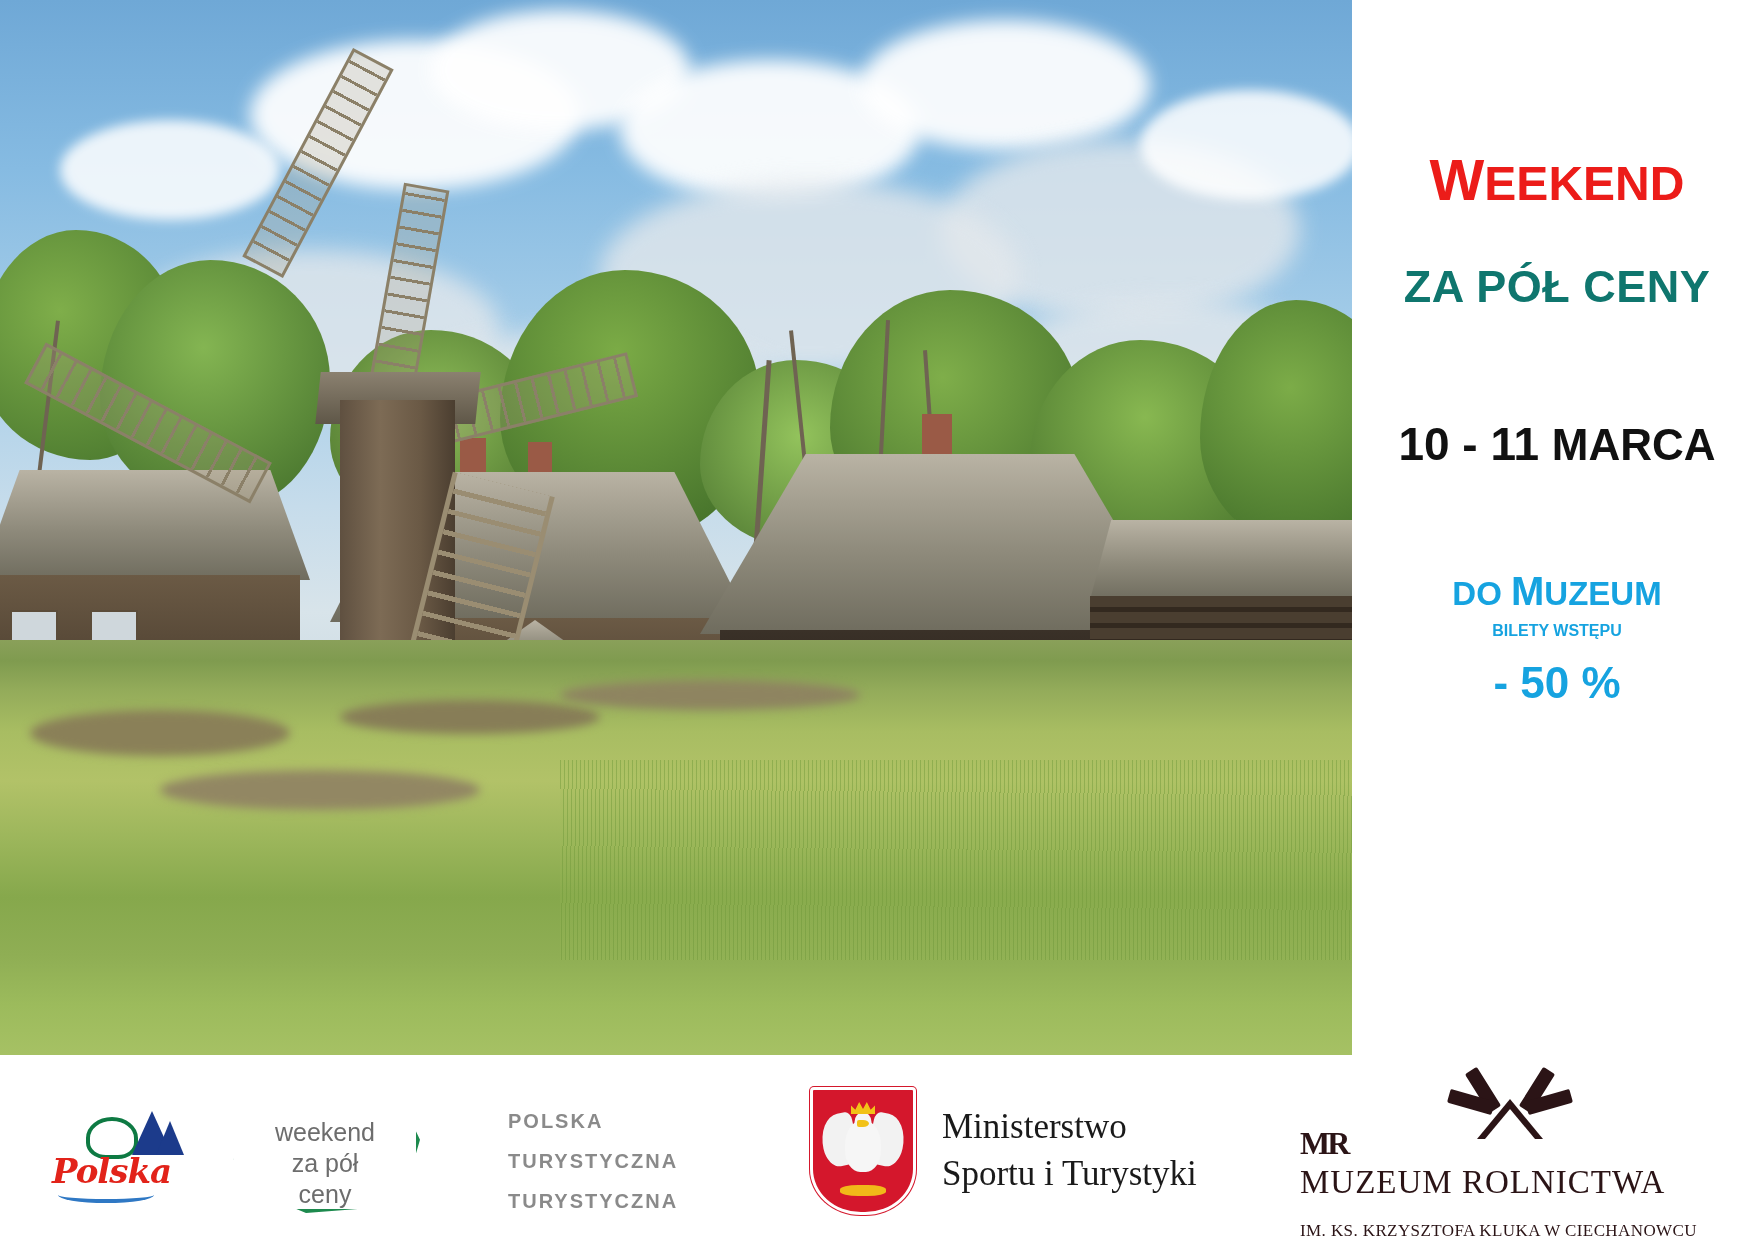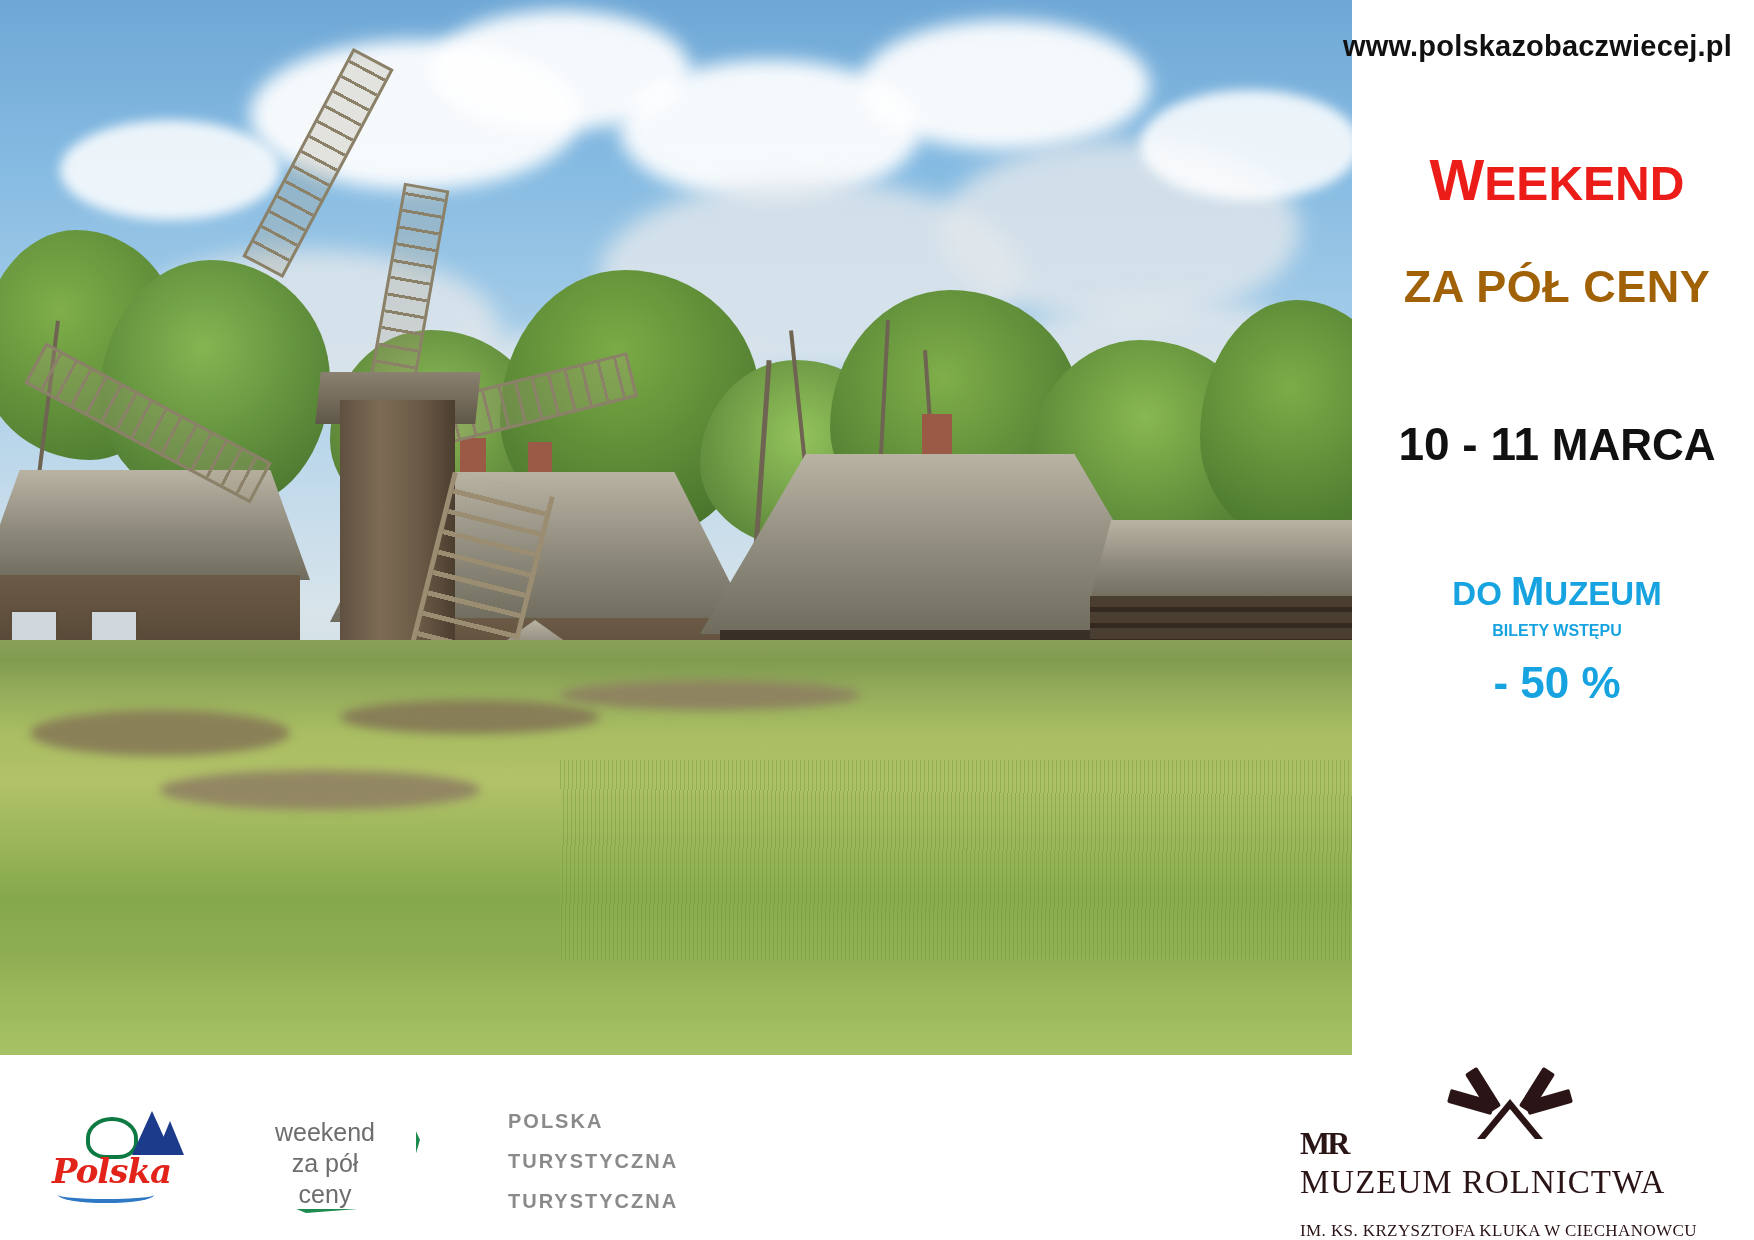--- a/index.html
+++ b/index.html
@@ -49,21 +49,21 @@
           transform:rotate(14deg);
           background:repeating-linear-gradient(180deg,transparent 0 16px,#9a8d72 16px 21px);
           border-left:5px solid #9a8d72;border-right:5px solid #9a8d72;}
 
   
   .url{position:absolute;right:22px;top:30px;font-size:29px;font-weight:bold;color:#111;letter-spacing:.2px;}
   .rail{position:absolute;left:1360px;top:150px;width:394px;text-align:center;}
   .h1{color:#ec1c19;font-weight:bold;line-height:1.05;}
   .h1 .big{font-size:58px;}
   .h1 .sm{font-size:48px;}
-  .line2{color:#a16207;font-weight:bold;font-size:45px;margin-top:50px;letter-spacing:.5px;}
+  .line2{color:#0f766e;font-weight:bold;font-size:45px;margin-top:50px;letter-spacing:.5px;}
   .dateline{color:#111;font-weight:bold;margin-top:104px;}
   .dateline .big{font-size:46px;}
   .dateline .sm{font-size:44px;}
   .blue{color:#16a3e0;font-weight:bold;margin-top:92px;line-height:1.42;}
   .blue .big{font-size:40px;}
   .blue .sm{font-size:33px;}
   .pct{color:#16a3e0;font-weight:bold;font-size:44px;margin-top:16px;}
 
   
   .logobar{position:absolute;left:0;top:1055px;width:1754px;height:185px;background:#fff;}
@@ -223,21 +223,20 @@
     <div class="ground">
       <div class="dirt" style="left:30px;top:70px;width:260px;height:46px;background:#8a8058;"></div>
       <div class="dirt" style="left:160px;top:130px;width:320px;height:40px;background:#928763;"></div>
       <div class="dirt" style="left:340px;top:60px;width:260px;height:34px;background:#877d57;"></div>
       <div class="dirt" style="left:560px;top:40px;width:300px;height:30px;background:#8e8460;"></div>
 
     </div>
     <div class="grassfield"></div>
   </div>
 
-  <div class="url">www.polskazobaczwiecej.pl</div>
 
   <div class="rail">
     <div class="h1">
       <span class="big">W</span><span class="sm">EEKEND</span>
     </div>
     <div class="line2">ZA PÓŁ CENY</div>
 
     <div class="dateline">
       <span class="big">10 - 11 </span><span class="sm">MARCA</span>
     </div>
@@ -269,20 +268,35 @@
         <div>ceny</div>
       </div>
     </div>
 
     <div class="pot">
       <div>POLSKA</div>
       <div>TURYSTYCZNA</div>
       <div>TURYSTYCZNA</div>
     </div>
 
+    <div class="minis">
+      <div class="shield">
+        <div class="eagleWingL"></div>
+        <div class="eagleWingR"></div>
+        <div class="eagleBody"></div>
+        <div class="eagleHead"></div>
+        <div class="beak"></div>
+        <div class="crown"></div>
+        <div class="talons"></div>
+      </div>
+      <div class="minText">
+        <div>Ministerstwo</div>
+        <div>Sportu i Turystyki</div>
+      </div>
+    </div>
 
     <div class="museum">
       <div class="mwindmill">
         <div class="msail msailL"></div>
         <div class="msail msailL2"></div>
         <div class="msail msailR"></div>
         <div class="msail msailR2"></div>
         <div class="mhouse"></div>
         <div class="mhouseIn"></div>
       </div>

